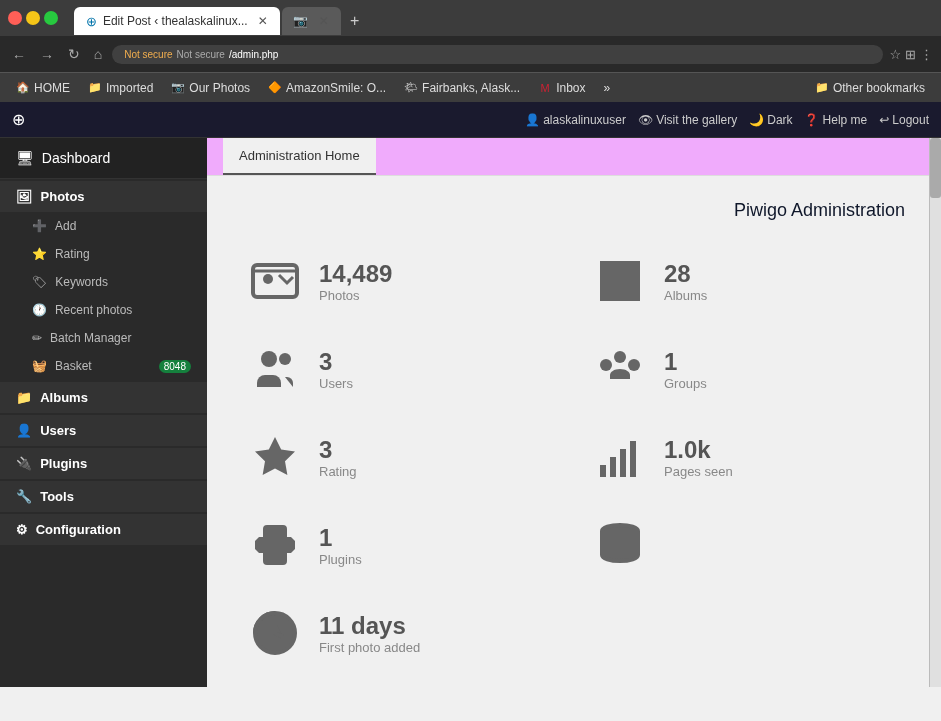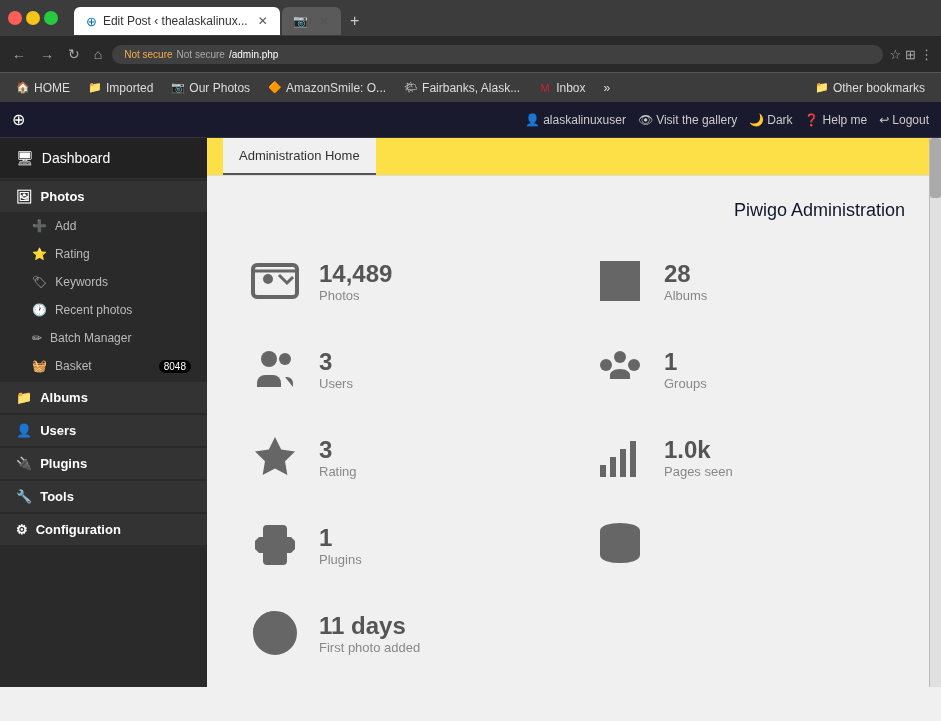--- a/index.html
+++ b/index.html
@@ -38,25 +38,25 @@
 
     
     .main-layout { display: flex; flex: 1; overflow: hidden; }
 
     
     .sidebar { width: 207px; background: #2a2a2a; color: #ccc; flex-shrink: 0; overflow-y: auto; }
     .sidebar-dashboard { display: flex; align-items: center; gap: 8px; padding: 12px 16px; background: #222; font-size: 14px; color: #fff; border-bottom: 1px solid #333; }
     .sidebar-section { margin-top: 2px; }
     .sidebar-section-header { display: flex; align-items: center; gap: 8px; padding: 8px 16px; font-size: 13px; font-weight: bold; color: #fff; background: #333; cursor: pointer; }
     .sidebar-item { display: flex; align-items: center; gap: 8px; padding: 7px 16px 7px 32px; font-size: 12px; color: #bbb; cursor: pointer; }
-    .sidebar-badge { background: #000000; color: #fff; font-size: 10px; padding: 1px 5px; border-radius: 8px; margin-left: auto; }
+    .sidebar-badge { background: #15803d; color: #fff; font-size: 10px; padding: 1px 5px; border-radius: 8px; margin-left: auto; }
 
     
     .content { flex: 1; overflow-y: auto; background: #f0f0f0; }
-    .content-tabs { background: #fde047; border-bottom: 1px solid #ddd; display: flex; padding: 0 16px; }
+    .content-tabs { background: #f0abfc; border-bottom: 1px solid #ddd; display: flex; padding: 0 16px; }
     .content-tab { padding: 10px 16px; font-size: 13px; cursor: pointer; border-bottom: 2px solid transparent; color: #555; }
     .content-tab.active { border-bottom: 2px solid #555; color: #333; background: #f0f0f0; }
     .content-inner { padding: 16px; }
     .piwigo-title { text-align: right; color: #0f172a; font-size: 18px; padding: 8px 8px 0 0; }
 
     .stats-grid { display: grid; grid-template-columns: 1fr 1fr; gap: 0; padding: 16px 0; }
     .stat-item { display: flex; align-items: center; gap: 16px; padding: 16px 24px; }
     .stat-icon { width: 56px; height: 56px; display: flex; align-items: center; justify-content: center; color: #666; }
     .stat-icon svg { width: 48px; height: 48px; fill: #666; }
     .stat-value { font-size: 24px; font-weight: bold; color: #555; }

